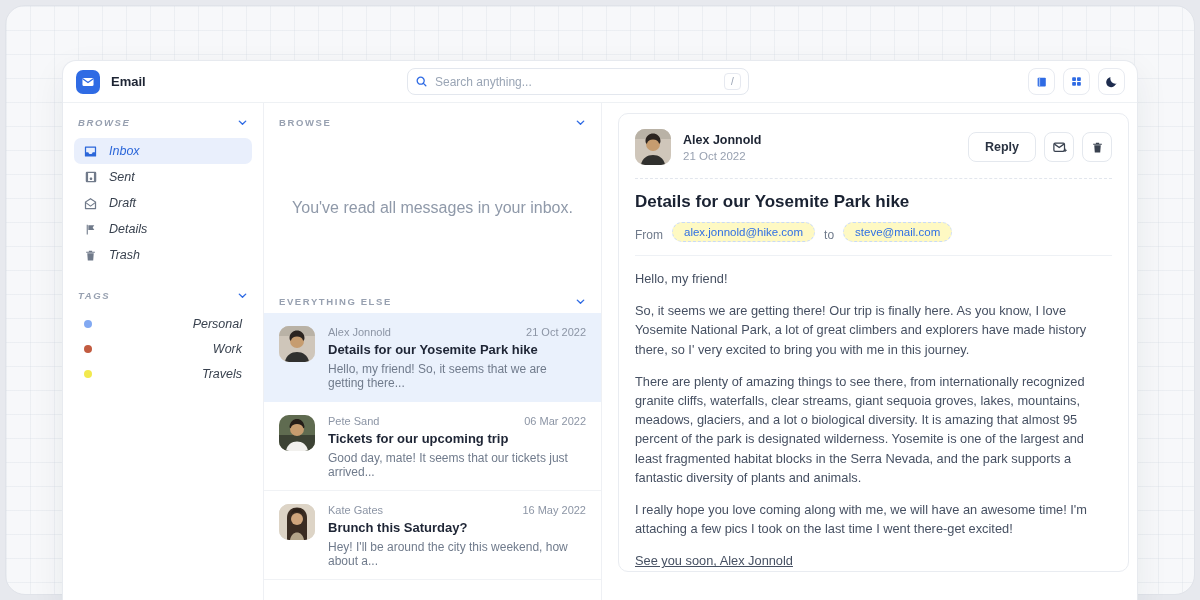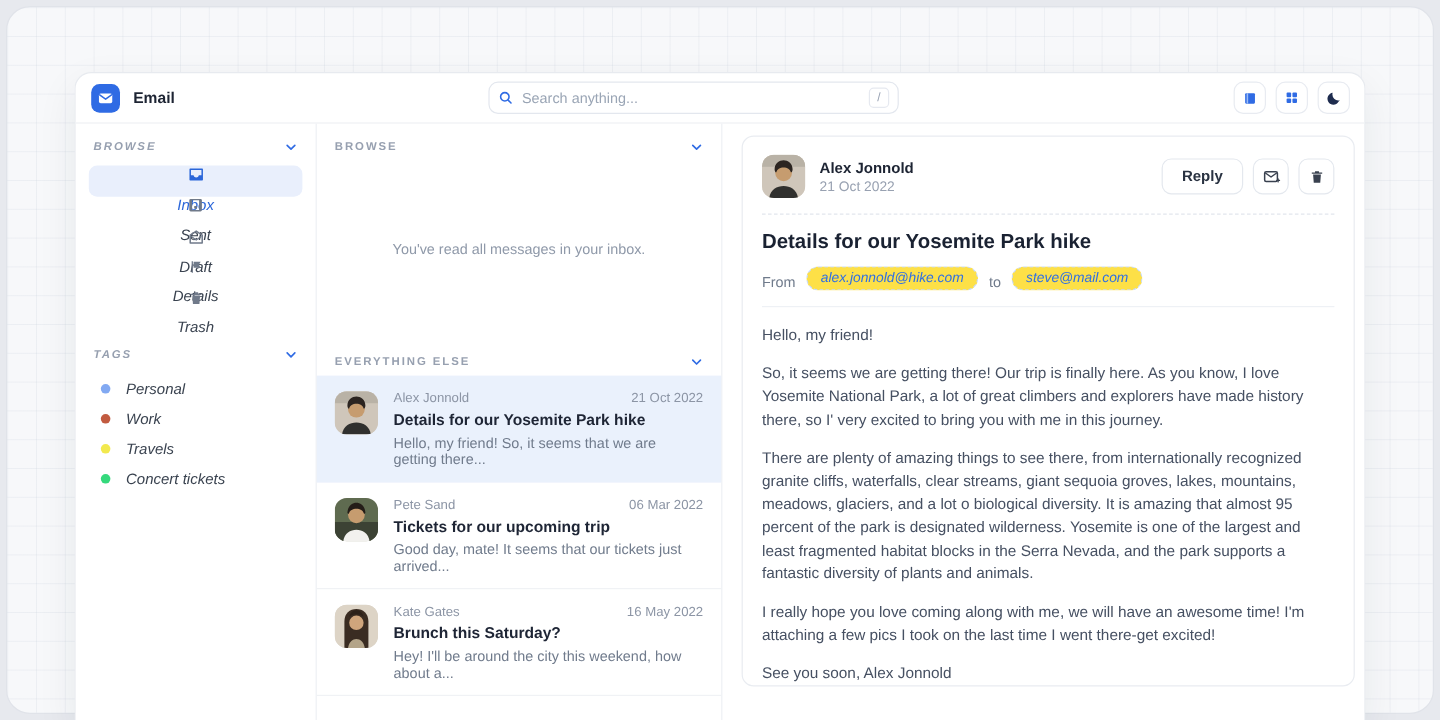--- a/index.html
+++ b/index.html
@@ -62,42 +62,42 @@
   
   .sidebar { position:absolute; left:0; top:42px; width:200px; bottom:0; padding:14px 11px;font-style:italic; }
   .section-head {
     display:flex; align-items:center; justify-content:space-between;
     padding:0 4px; margin-bottom:10px;
   }
   .section-label { font-size:9.5px; font-weight:bold; letter-spacing:1.6px; color:#97a0b0; }
   .nav-item {
     height:26px; display:flex; align-items:center; gap:11px;
     padding:0 9px; border-radius:7px; cursor:pointer;
-    font-size:12.5px; color:#39424f; font-weight:500;flex-direction:column;
+    font-size:12.5px; color:#39424f; font-weight:500;
   }
   .nav-item .nav-ic { width:15px; display:flex; justify-content:center; }
   .nav-item.active { background:#e9effc; color:#2b66d9; }
   .tags-section { margin-top:22px; }
   .tag-item {
     height:25px; display:flex; align-items:center; gap:13px;
-    padding:0 10px; font-size:12.5px; color:#39424f; cursor:pointer;
+    padding:0 10px; font-size:12.5px; color:#39424f; cursor:pointer;justify-content:space-between;
   }
   .tag-dot { width:8px; height:8px; border-radius:50%; }
   
   .list-col {
     position:absolute; left:200px; top:42px; width:339px; bottom:0;
     border-left:1px solid #eef0f4; border-right:1px solid #eef0f4;
   }
   .list-section-head {
     display:flex; align-items:center; justify-content:space-between;
     padding:14px 15px 6px;
   }
   .unread-empty {
     height:148px; display:flex; align-items:center; justify-content:center;
-    font-size:12px; color:#8f99a9;
+    font-size:16px; color:#8f99a9;
   }
   .mail-item {
     display:flex; gap:13px; padding:13px 15px 11px;
     border-bottom:1px solid #f0f2f5; cursor:pointer;
   }
   .mail-item.selected { background:#eaf1fc; border-bottom-color:#eaf1fc; }
   .avatar {
     width:36px; height:36px; border-radius:10px; overflow:hidden; flex-shrink:0; background:#d8d2c8;
   }
   .avatar svg { display:block; }
@@ -126,24 +126,24 @@
   .detail-icon-btn {
     width:30px; height:30px; border:1px solid #e4e8ee; border-radius:8px; background:#fff;
     display:flex; align-items:center; justify-content:center; cursor:pointer;
   }
   .dashed-divider { border-top:1px dashed #e2e6ed; margin:13px 0; }
   .solid-divider { border-top:1px solid #eef1f5; margin:13px 0; }
   .detail-subject { font-size:17px; font-weight:bold; color:#1a2232; }
   .fromto-row { display:flex; align-items:flex-end; gap:9px; margin-top:10px; font-size:12px; color:#6f7a8b; }
   .email-chip {
     font-size:11.5px; color:#2f6fe4; padding:3px 11px; border-radius:999px;
-    border:1px dashed #c9daf6; background:#fde047; cursor:pointer;font-style:italic;
+    border:1px dashed #c9daf6; background:#fef9c3; cursor:pointer;
   }
   .mail-text p { font-size:12.8px; color:#465062; line-height:1.5; margin-bottom:13px; }
-  .mail-text p:last-child { margin-bottom:0; }
+  .mail-text p:last-child { margin-bottom:0;text-decoration:underline; }
 </style>
 </head>
 <body>
 
 <div class="frame"></div>
 
 <div class="app">
 
   <div class="app-header">
     <div class="logo-wrap">
@@ -256,24 +256,20 @@
         <span class="tag-dot" style="background-color: rgb(130, 169, 242);"></span>
         <span>Personal</span>
       </div>
       <div class="tag-item">
         <span class="tag-dot" style="background-color: rgb(194, 91, 64);"></span>
         <span>Work</span>
       </div>
       <div class="tag-item">
         <span class="tag-dot" style="background-color: rgb(242, 233, 78);"></span>
         <span>Travels</span>
-      </div>
-      <div class="tag-item">
-        <span class="tag-dot" style="background-color: rgb(53, 217, 124);"></span>
-        <span>Concert tickets</span>
       </div>
     </div>
   </div>
 
   <div class="list-col">
     <div class="list-section-head">
       <span class="section-label">BROWSE</span>
       <span style="display:flex;">
         <svg width="11" height="11" viewBox="0 0 24 24" fill="none">
             <path d="M5 9l7 7 7-7" stroke="#2f6be4" stroke-width="3" stroke-linecap="round" stroke-linejoin="round"></path>

